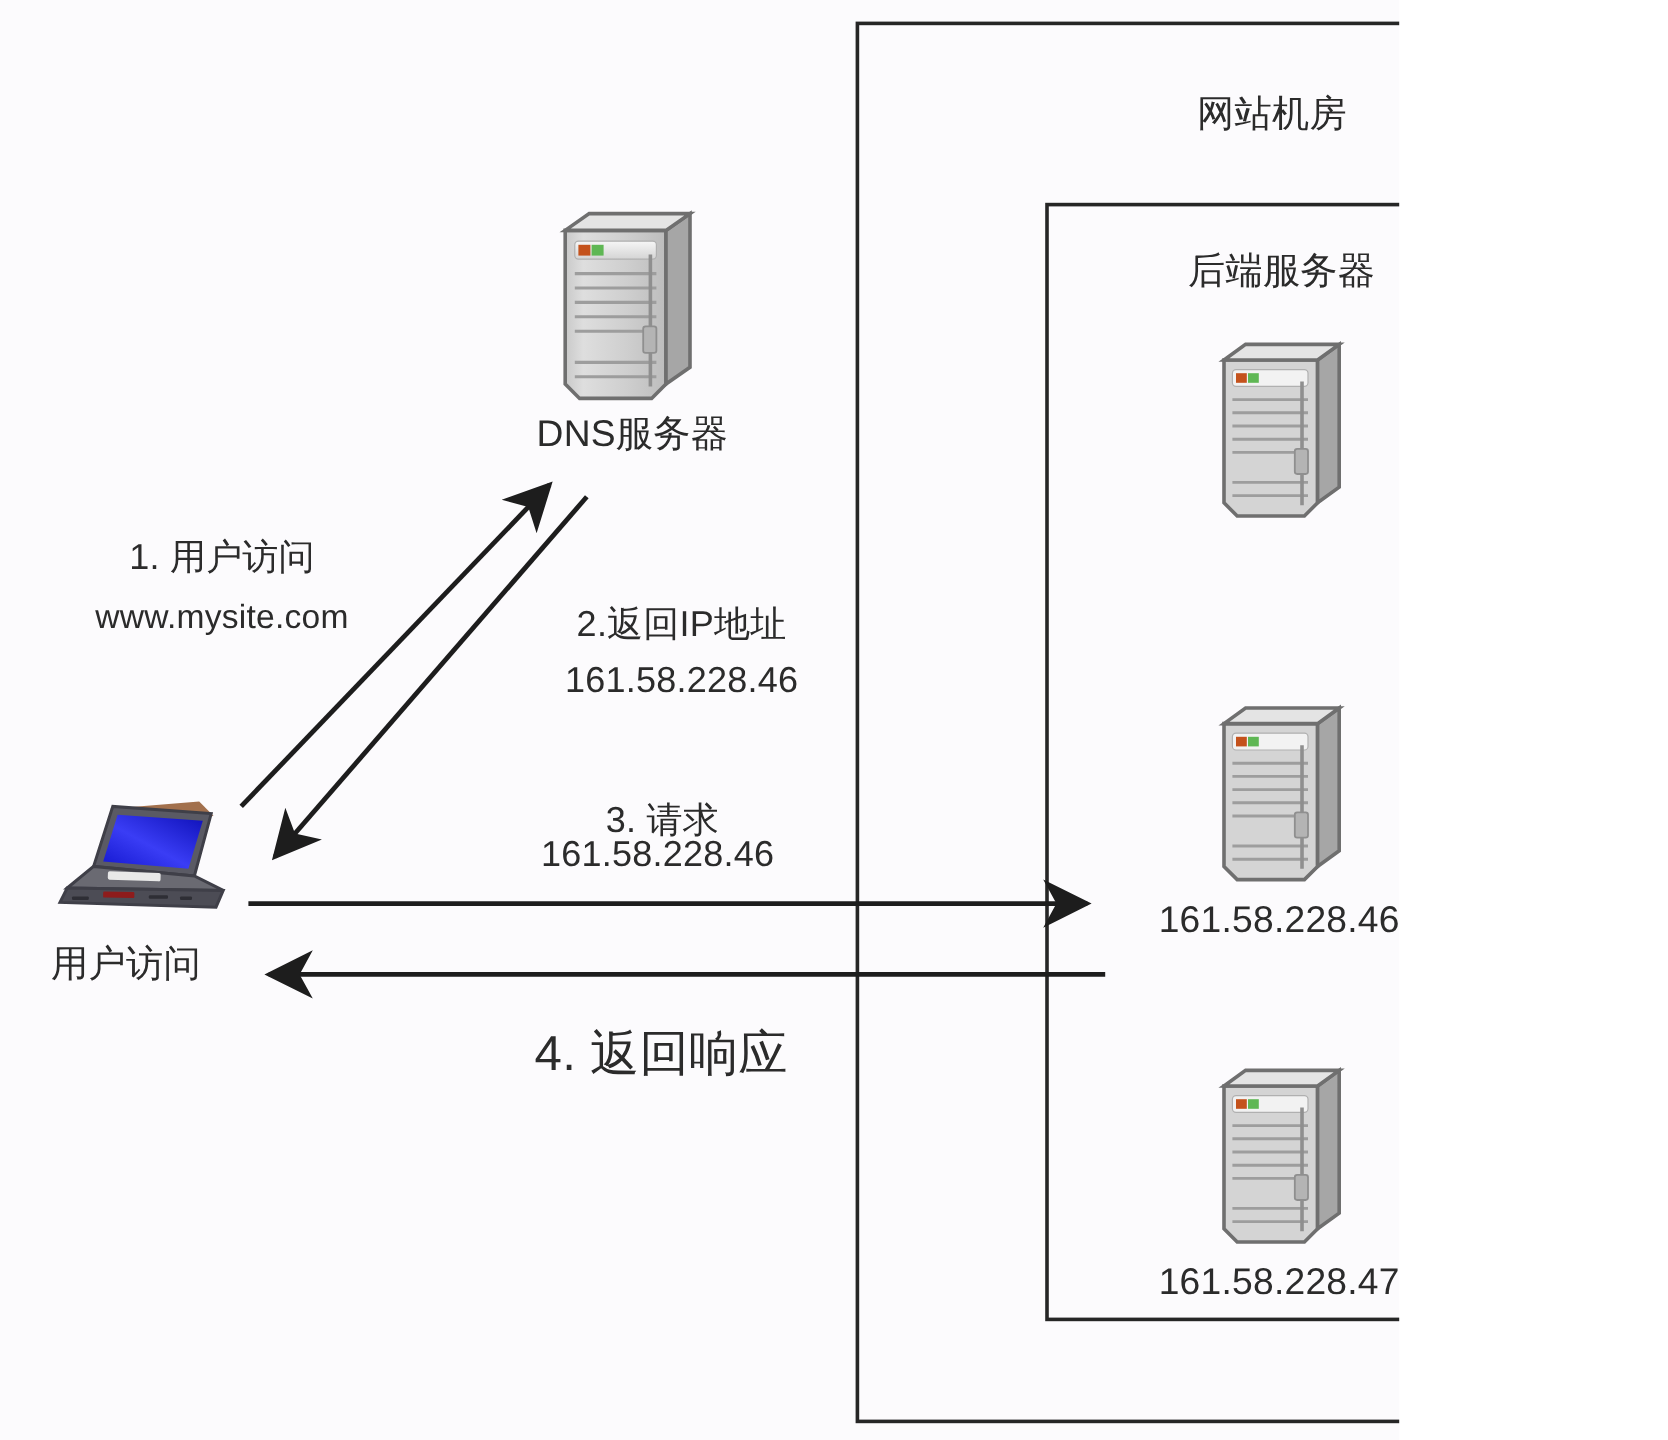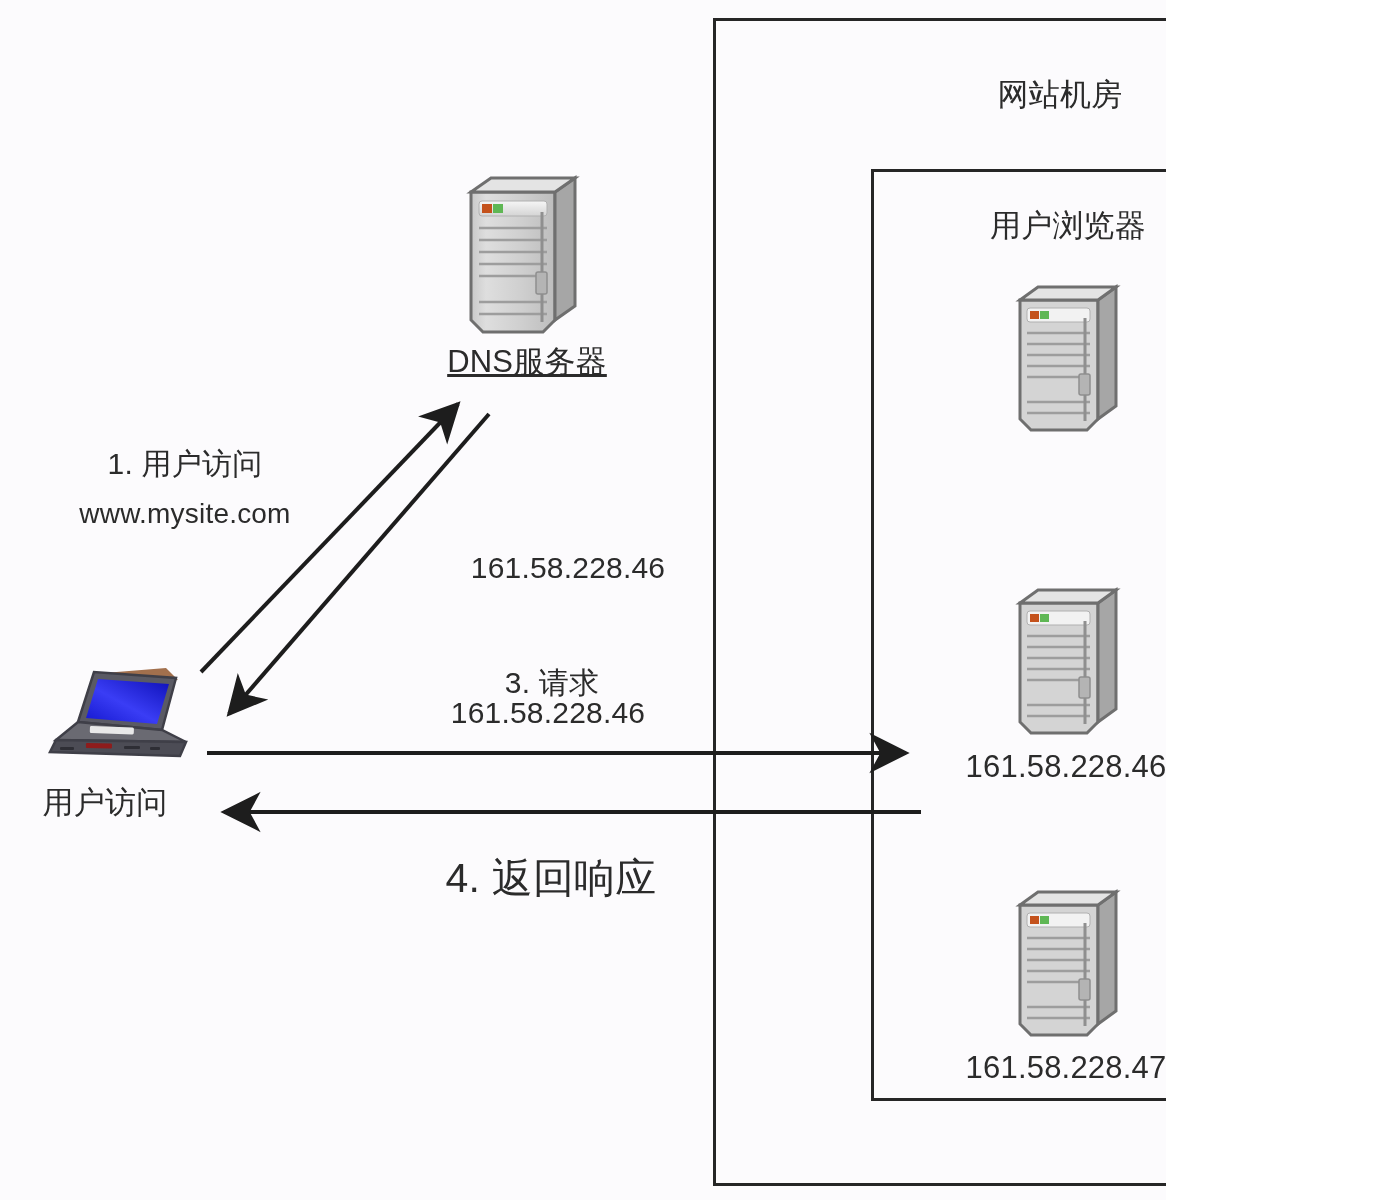--- a/index.html
+++ b/index.html
@@ -31,21 +31,21 @@
     position: absolute;
     color: #2b2b2b;
     white-space: nowrap;
     letter-spacing: 0.2px;
   }
   .ctr { transform: translateX(-50%); text-align: center; }
 
   #dc-title   { left: 1060px; top: 74px;  font-size: 31px; }
   #backend-title { left: 1068px; top: 205px; font-size: 31px; }
 
-  #dns-label  { left: 527px; top: 341px; font-size: 31px; text-decoration: underline; }
+  #dns-label  { left: 527px; top: 341px; font-size: 31px; }
 
   #srv1-ip { left: 1066px; top: 446px;  font-size: 31px; }
   #srv2-ip { left: 1066px; top: 749px;  font-size: 31px; }
   #srv3-ip { left: 1066px; top: 1050px; font-size: 31px; }
 
   #browser-label { left: 105px; top: 782px; font-size: 31px; }
 
   #step1-a { left: 185px; top: 444px; font-size: 30px; }
   #step1-b { left: 185px; top: 498px; font-size: 28px; }
   #step2-a { left: 568px; top: 500px; font-size: 30px; }
@@ -72,21 +72,21 @@
 </style>
 </head>
 <body>
 
 <div id="canvas">
 
   <div class="box" id="outer-box"></div>
   <div class="box" id="inner-box"></div>
 
   <div class="label ctr" id="dc-title">网站机房</div>
-  <div class="label ctr" id="backend-title">用户浏览器</div>
+  <div class="label ctr" id="backend-title">后端服务器</div>
 
   <div class="icon" id="dns-server">
     <svg viewBox="0 0 116 166" width="116" height="166">
       <defs>
         <linearGradient id="g-front" x1="0" y1="0" x2="1" y2="0">
           <stop offset="0" stop-color="#c9c9c9"></stop>
           <stop offset="0.18" stop-color="#dedede"></stop>
           <stop offset="0.6" stop-color="#cfcfcf"></stop>
           <stop offset="1" stop-color="#bdbdbd"></stop>
         </linearGradient>
@@ -234,20 +234,21 @@
     <line x1="489" y1="414" x2="229" y2="714" stroke="#1d1d1d" stroke-width="4" marker-end="url(#ah)"></line>
 
     <line x1="207" y1="753" x2="906" y2="753" stroke="#1d1d1d" stroke-width="4" marker-end="url(#ah)"></line>
 
     <line x1="921" y1="812" x2="224" y2="812" stroke="#1d1d1d" stroke-width="4" marker-end="url(#ah)"></line>
   </svg>
 
   <div class="label ctr" id="step1-a">1. 用户访问</div>
   <div class="label ctr" id="step1-b">www.mysite.com</div>
 
+  <div class="label ctr" id="step2-a">2.返回IP地址</div>
   <div class="label ctr" id="step2-b">161.58.228.46</div>
 
   <div class="label ctr" id="step3-a">3. 请求</div>
   <div class="label ctr" id="step3-b">161.58.228.46</div>
 
   <div class="label ctr" id="step4">4. 返回响应</div>
 
 </div>
 
 </body></html>

